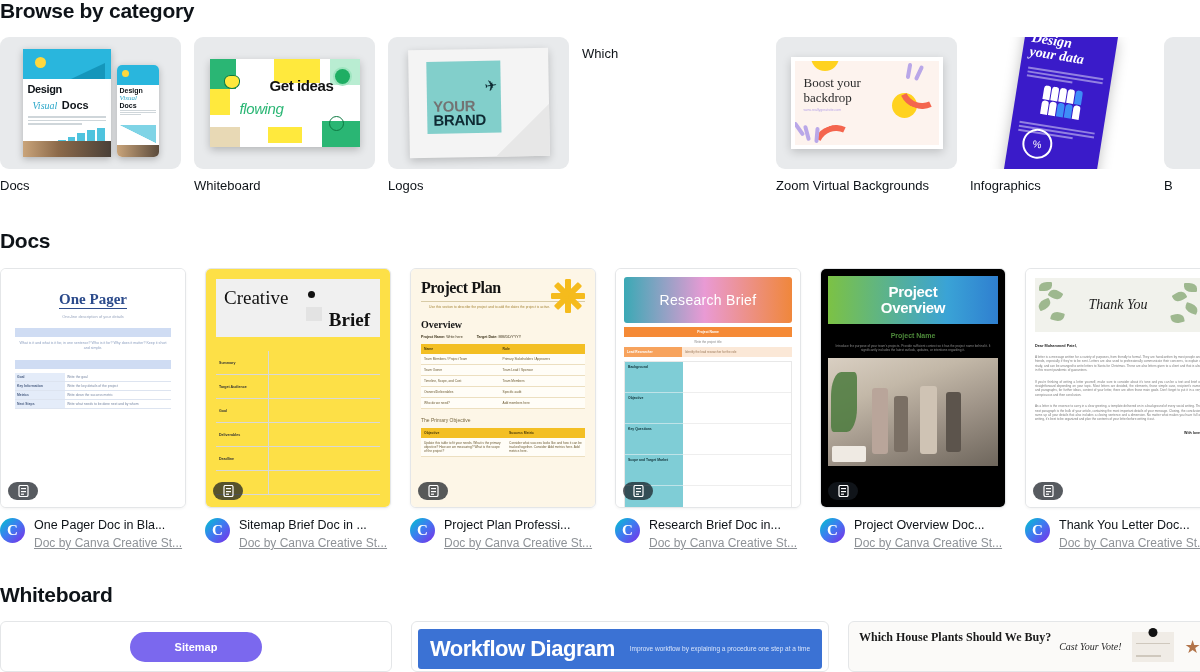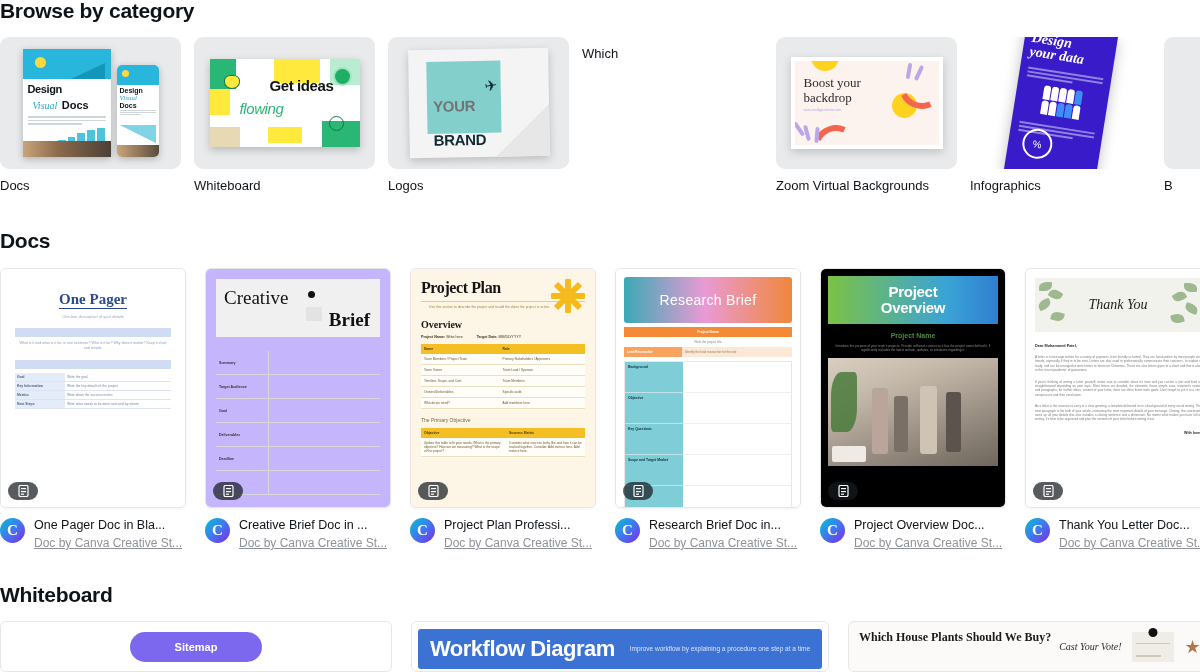--- a/index.html
+++ b/index.html
@@ -102,21 +102,21 @@
      border-radius:40% 40% 50% 50%; border:1.5px solid #0d7a42; }
   .wb-art .badge { position:absolute; right:10px; top:10px; width:15px;height:15px;border-radius:50%;
      background:#1fae63; box-shadow:0 0 0 2px #9fe5c0; }
   .wb-art .scribble{position:absolute;right:16px;bottom:16px;width:15px;height:15px;border:1.5px solid #0d7a42;border-radius:50%;}
 
   
   .logo-art { width:140px;height:108px;background:#f4f4f4;box-shadow:0 3px 9px rgba(0,0,0,.2);position:relative;overflow:hidden;
       transform: rotate(-1deg);}
   .logo-art .tile { position:absolute;left:18px;top:12px;width:74px;height:72px;background:#82cfcb;}
   .logo-art .yb1 { position:absolute;left:24px;top:48px;font-size:15px;font-weight:800;color:#737373;letter-spacing:-.3px;}
-  .logo-art .yb2 { position:absolute;left:24px;top:62px;font-size:15px;font-weight:800;color:#0e2a33;letter-spacing:-.3px;margin-top:20px;}
+  .logo-art .yb2 { position:absolute;left:24px;top:62px;font-size:15px;font-weight:800;color:#0e2a33;letter-spacing:-.3px;}
   .logo-art .plane { position:absolute;left:76px;top:28px;font-size:15px;color:#0e2a33;transform:rotate(-8deg);}
   .logo-art .fold { position:absolute;right:-2px;bottom:-2px;width:0;height:0;
       border-left:58px solid transparent;border-bottom:56px solid #e7e7e7;}
 
   
   .vid-art { width:148px;height:74px;border-radius:9px;overflow:hidden;position:relative;
       background: radial-gradient(circle at 30% 40%, #e24fdc, #b524c6 55%, #9a17ae);
       box-shadow:0 4px 10px rgba(0,0,0,.22);}
   .vid-art .blob{position:absolute;border-radius:50%;background:rgba(255,255,255,.18);}
   .vid-art .pt{position:absolute;left:0;right:0;top:20px;text-align:center;color:#fff;font-size:14px;font-weight:800;line-height:16px;letter-spacing:-.3px;}
@@ -189,21 +189,21 @@
       display:inline-block; margin:22px auto 0; }
   .op .hw { text-align:center; }
   .op .sub { text-align:center;font-size:4px;color:#9aa7bf;margin-top:5px;}
   .op .bar { background:#cfdcf3; height:9px; margin-top:9px; }
   .op .para { font-size:3.6px;color:#8ea0c0;text-align:center;line-height:5px;margin:4px 2px;}
   .op table { width:100%; border-collapse:collapse; margin-top:4px;}
   .op td { font-size:3.4px;color:#7b8aa5;padding:2px 2px;border-bottom:.5px solid #dde4f0;vertical-align:top;}
   .op td.k { background:#e4ecf9; width:32%; font-weight:700;color:#4b5f83;}
 
   
-  .cb { position:absolute; inset:0; background:#c4b5fd; }
+  .cb { position:absolute; inset:0; background:#fde047; }
   .cb .head { background:#f0f0f0; height:58px; position:relative; margin:10px 10px 0;}
   .cb .c1 { position:absolute;left:8px;top:8px;font-family:"Liberation Serif",serif;font-size:19px;color:#111;}
   .cb .c2 { position:absolute;right:10px;top:30px;font-family:"Liberation Serif",serif;font-size:19px;font-weight:700;color:#111;}
   .cb .star { position:absolute;left:92px;top:12px;width:7px;height:7px;border-radius:50%;background:#111;}
   .cb .sq { position:absolute;left:90px;top:28px;width:16px;height:14px;background:#e3e3e3;}
   .cb .rows { margin:14px 10px 0; }
   .cb .r { display:flex; border-bottom:.6px solid #d8d8d8; height:24px; align-items:center;}
   .cb .r .k { width:52px; font-size:3.6px; font-weight:700; color:#333; padding-left:3px;}
   .cb .r .v { flex:1; border-left:.6px solid #d8d8d8; height:100%; }
 
@@ -525,21 +525,21 @@
               <rect x="1" y="0.5" width="9" height="11" rx="1.4" fill="none" stroke="#fff" stroke-width="1.2"></rect>
               <rect x="3" y="3" width="5" height="1.2" fill="#fff"></rect>
               <rect x="3" y="6" width="5" height="1.2" fill="#fff"></rect>
               <rect x="3" y="8.6" width="3" height="1.2" fill="#fff"></rect>
             </svg>
         </div>
       </div>
       <div class="tpl-meta">
         <div class="avatar">C</div>
         <div class="meta-txt">
-          <div class="tpl-title">Creative Brief Doc in ...</div>
+          <div class="tpl-title">Sitemap Brief Doc in ...</div>
           <div class="tpl-sub">Doc by Canva Creative St...</div>
         </div>
       </div>
     </div>
 
     <div class="tpl-card">
       <div class="tpl-thumb">
         <div class="pp">
           <div class="ttl">Project Plan</div>
           <div class="pin">

